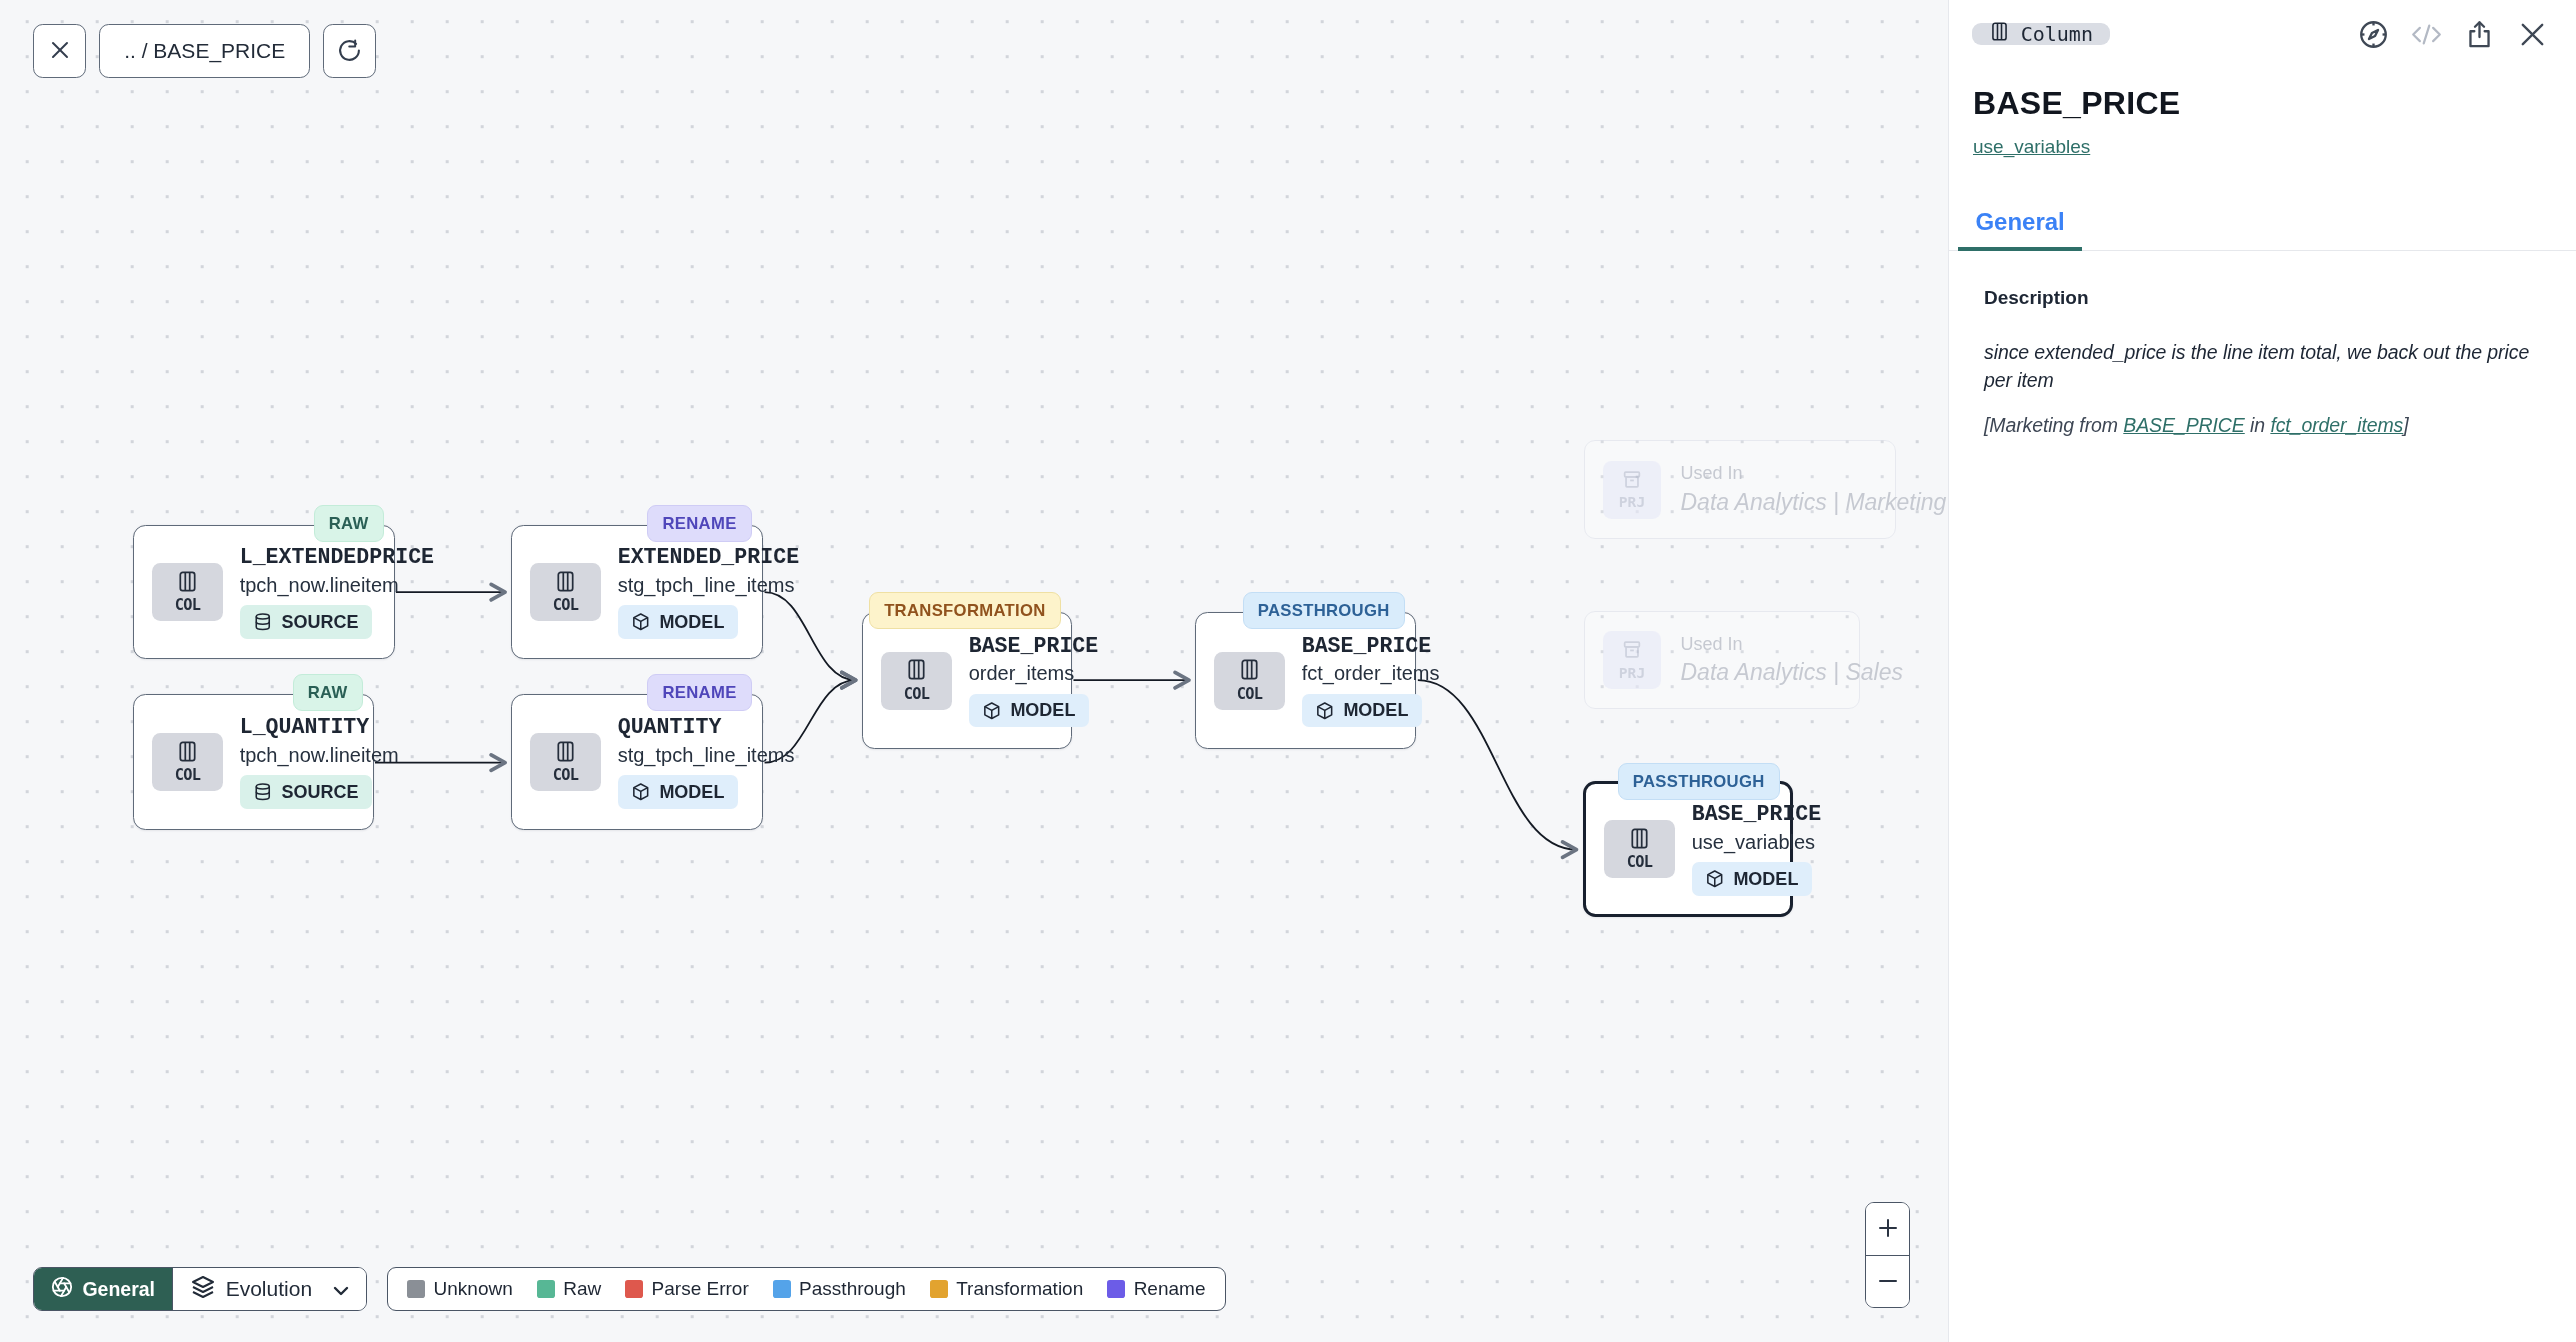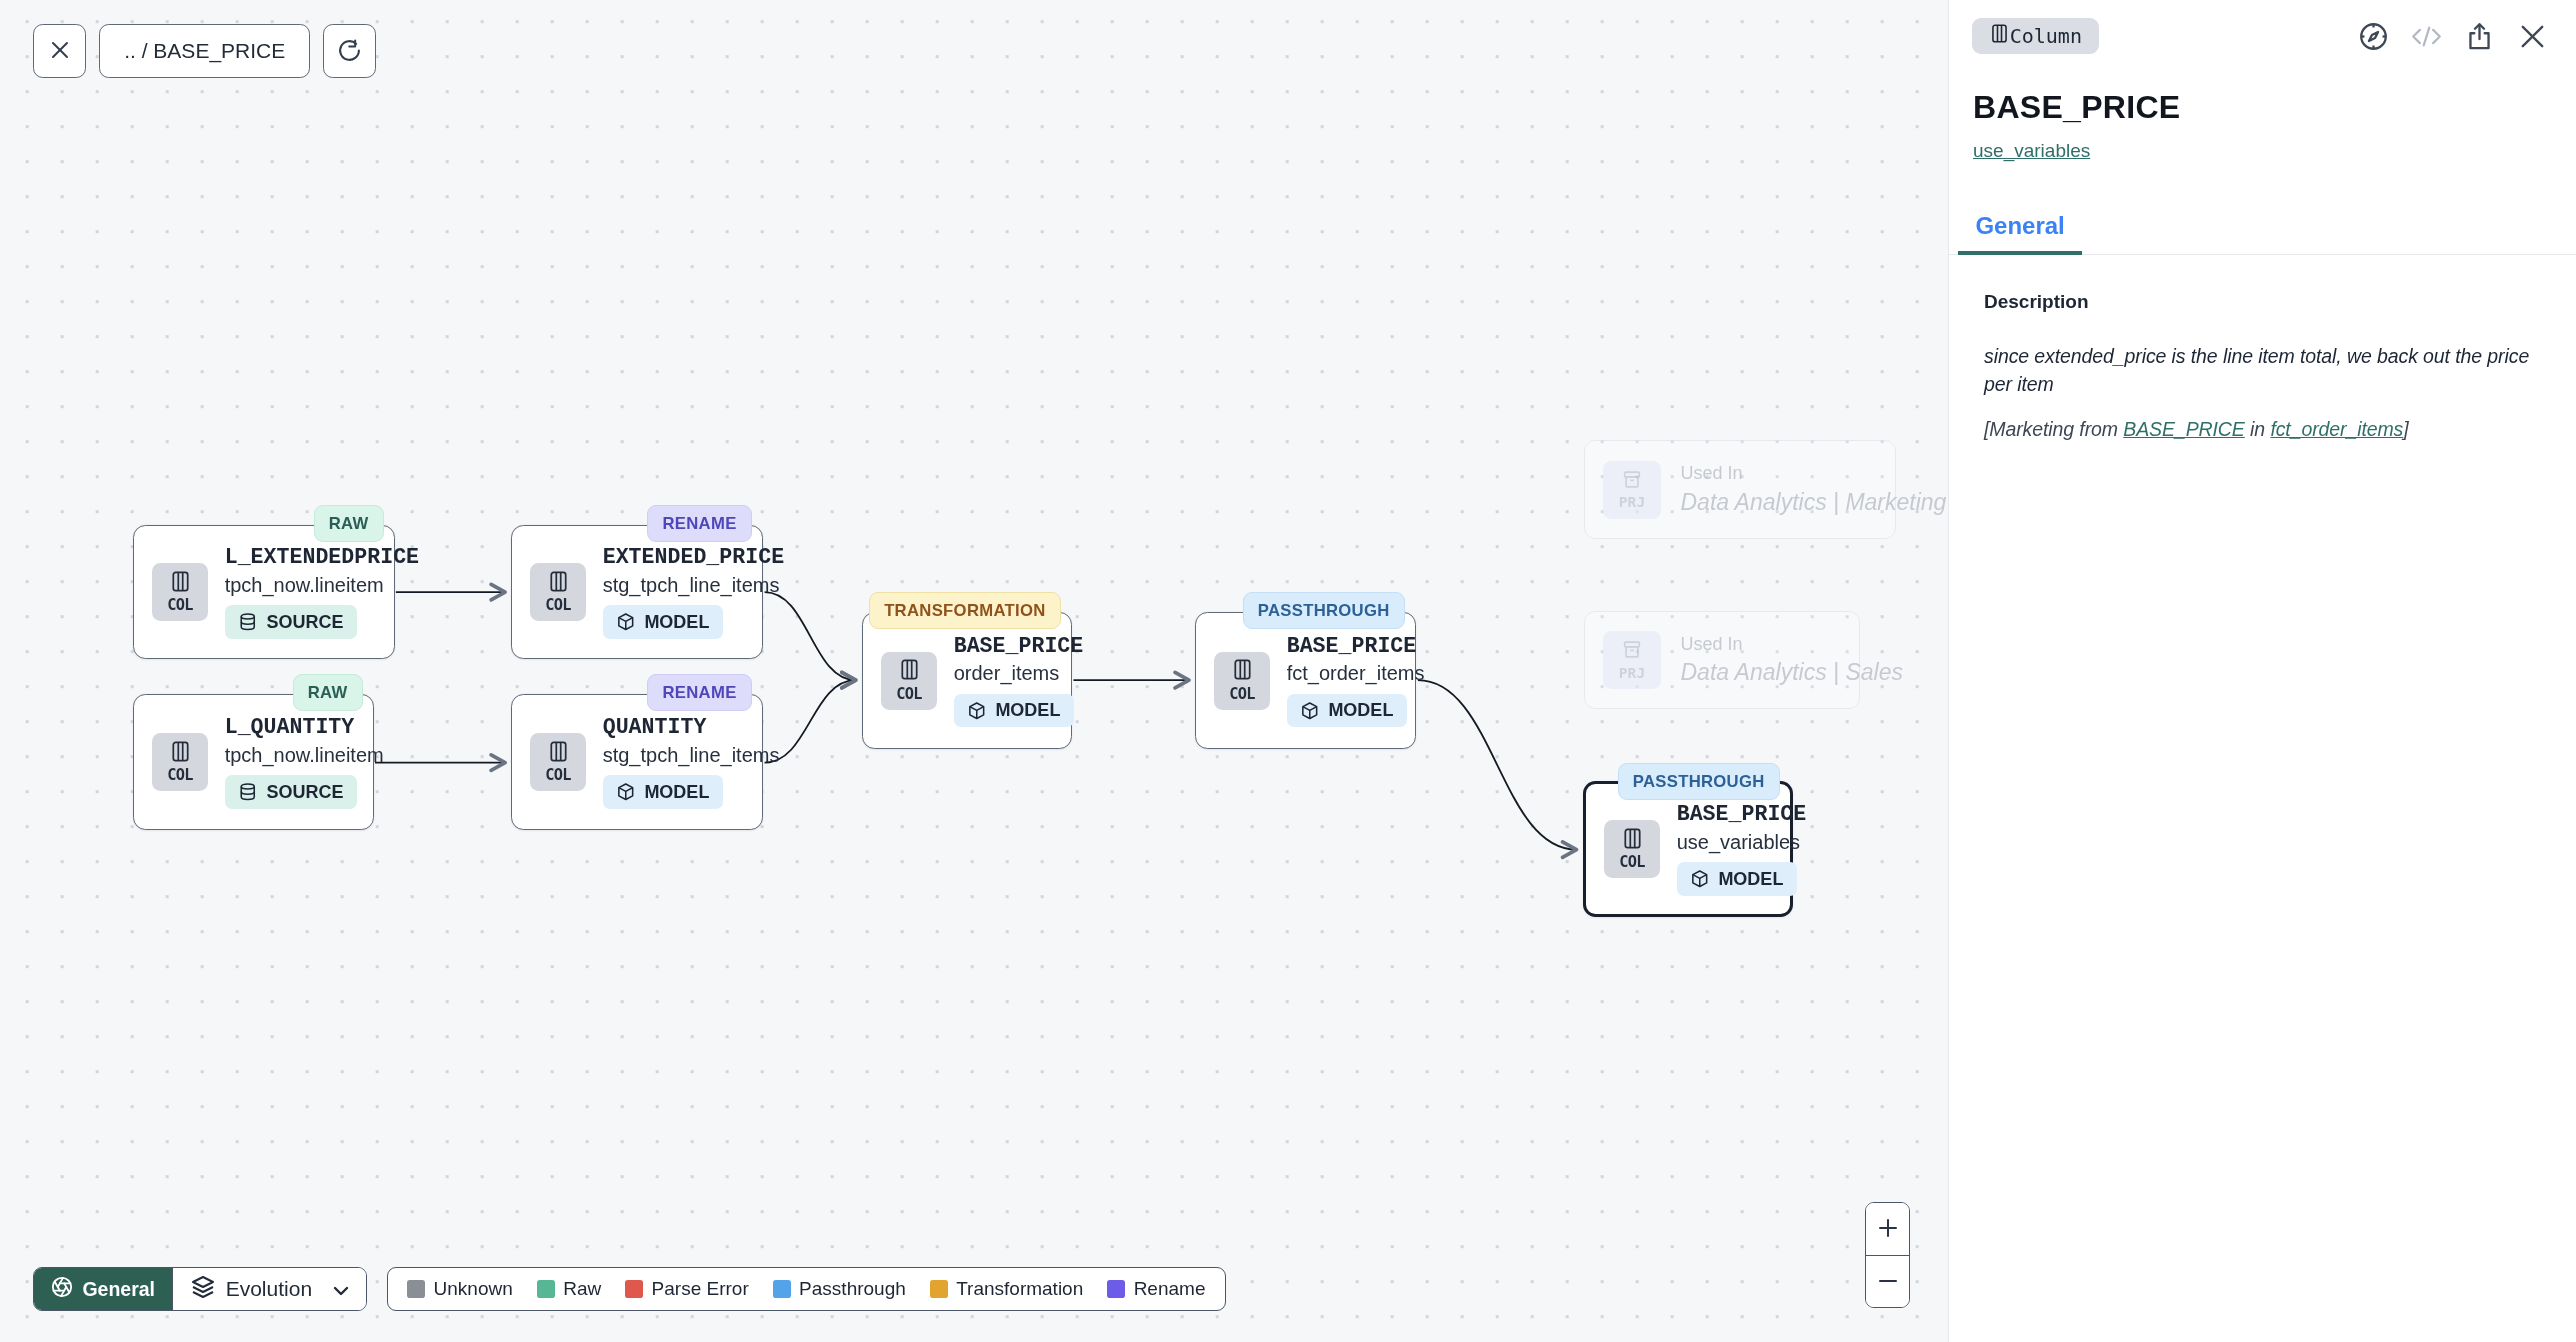--- a/index.html
+++ b/index.html
@@ -37,21 +37,21 @@
     position: absolute; top: -21px; right: 10.4px; height: 37px; padding: 0 14px;
     display: flex; align-items: center; border-radius: 9px;
     font-size: 16.7px; font-weight: 700; letter-spacing: 0.3px; white-space: nowrap;
   }
   .node-badge.raw            { background: #d9f4e8; border: 1.4px solid #c3ecd9; color: #2a5f55; }
   .node-badge.rename         { background: #dedcfb; border: 1.4px solid #cfccf5; color: #4f46ba; }
   .node-badge.transformation { background: #fdf3cb; border: 1.4px solid #efe0a3; color: #90521d; }
   .node-badge.passthrough    { background: #d9ecfb; border: 1.4px solid #c3def5; color: #2d6196; }
 
   .col-box {
-    flex: none; width: 56px; height: 58px; border-radius: 8.4px; background: #d5d7de;
+    flex: none; width: 71px; height: 58px; border-radius: 8.4px; background: #d5d7de;
     display: flex; flex-direction: column; align-items: center; justify-content: center;
     gap: 1.4px; color: #242d3b;
   }
   .col-box svg { width: 23px; height: 23px; }
   .col-label { font-family: "DejaVu Sans Mono", monospace; font-size: 15.3px; font-weight: 700; letter-spacing: -0.7px; }
 
   .node-text { display: flex; flex-direction: column; align-items: flex-start; gap: 4.9px; }
   .node-title { font-size: 21.6px; font-weight: 700; color: #1e2633; white-space: nowrap; font-family: Liberation Mono, monospace; }
   .node-sub   { font-size: 20px; color: #26303e; white-space: nowrap; }
   .kind-badge {
@@ -109,21 +109,21 @@
     display: flex; flex-direction: column;
   }
   .zoom-btn { height: 52px; display: flex; align-items: center; justify-content: center; color: #2a3342; cursor: pointer; background: #fff; }
   .zoom-btn + .zoom-btn { border-top: 1.7px solid #4a5565; }
   .zoom-btn svg { width: 24px; height: 24px; }
 
   
   .panel { flex: 1; background: #fff; border-left: 1.4px solid #e6e8ed; display: flex; flex-direction: column; }
   .panel-header { display: flex; align-items: center; justify-content: space-between; padding: 18px 28px 0 23px; }
   .type-badge {
-    display: flex; align-items: center; height: 36px; padding: 0 16.7px;
+    display: flex; align-items: center; gap: 11px; height: 22px; padding: 0 16.7px;
     background: #dadde4; border-radius: 9px; color: #1d2634;
     font-family: "DejaVu Sans Mono", monospace; font-size: 20px;
   }
   .type-badge svg { width: 21px; height: 21px; }
   .panel-actions { display: flex; align-items: center; gap: 21px; color: #3f4855; }
   .panel-actions .icon-btn { width: 32px; height: 32px; display: flex; align-items: center; justify-content: center; cursor: pointer; }
   .panel-actions svg { width: 31px; height: 31px; }
   .icon-btn.disabled { color: #b3b9c4; }
 
   .panel-titleblock { padding: 35px 28px 0 24px; }

